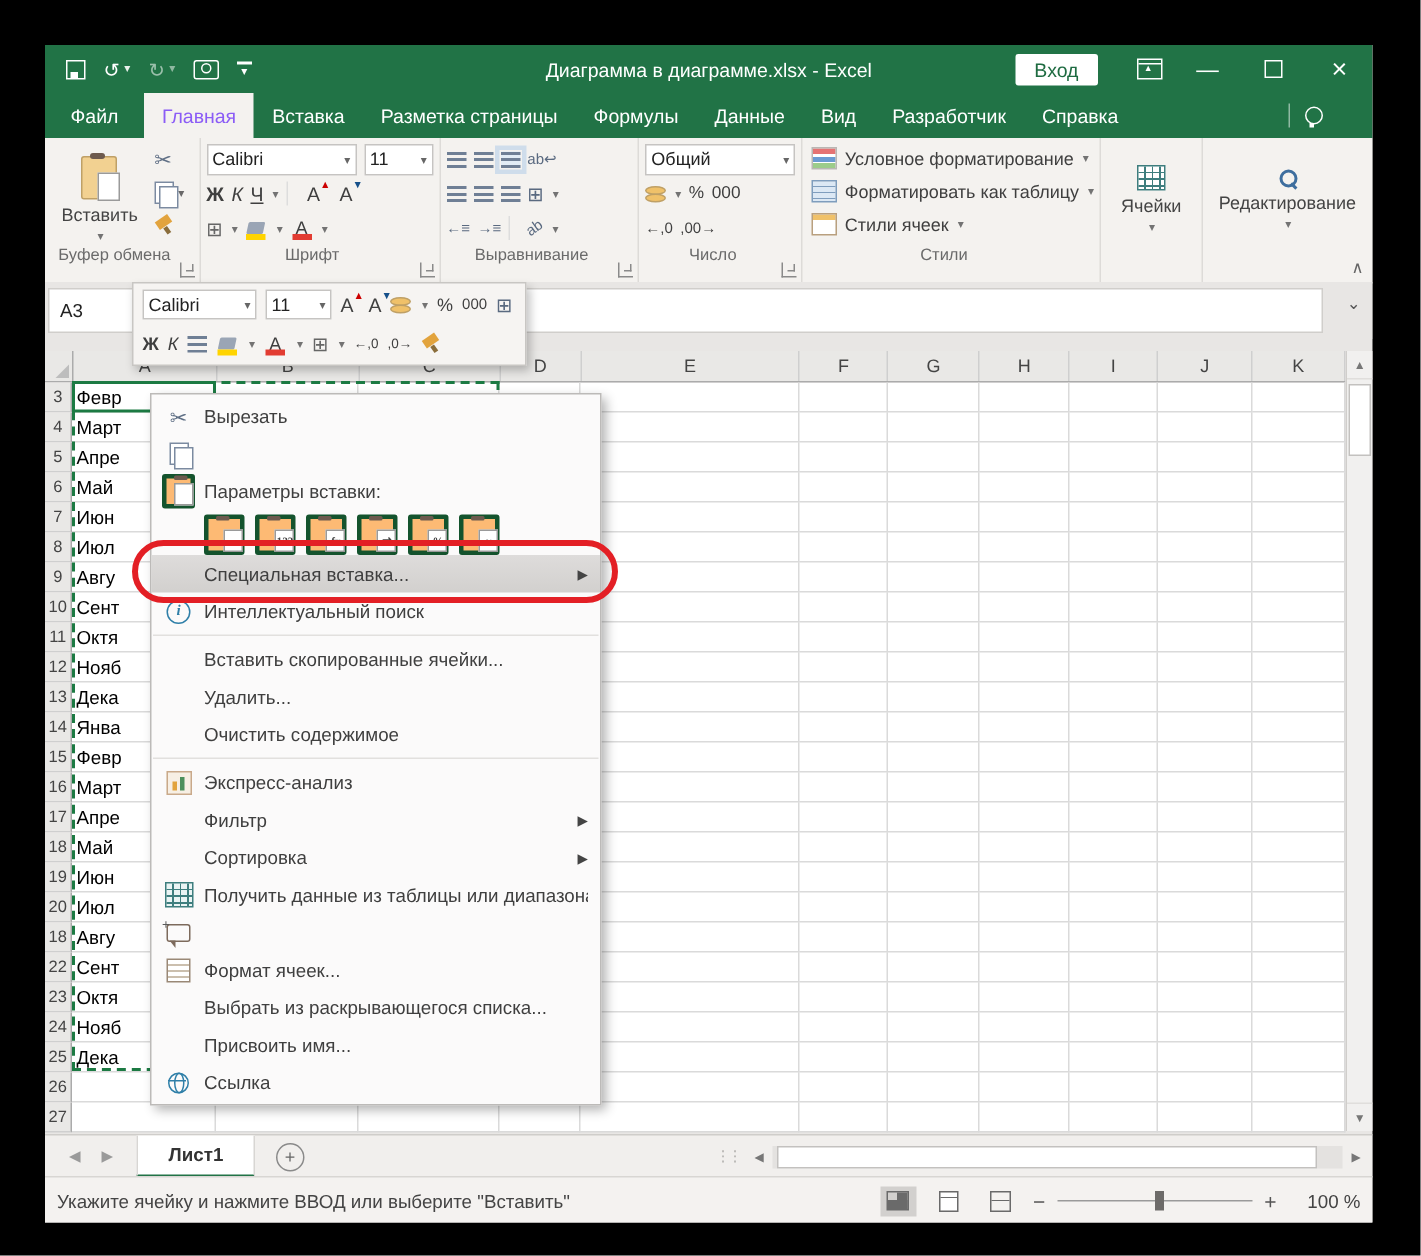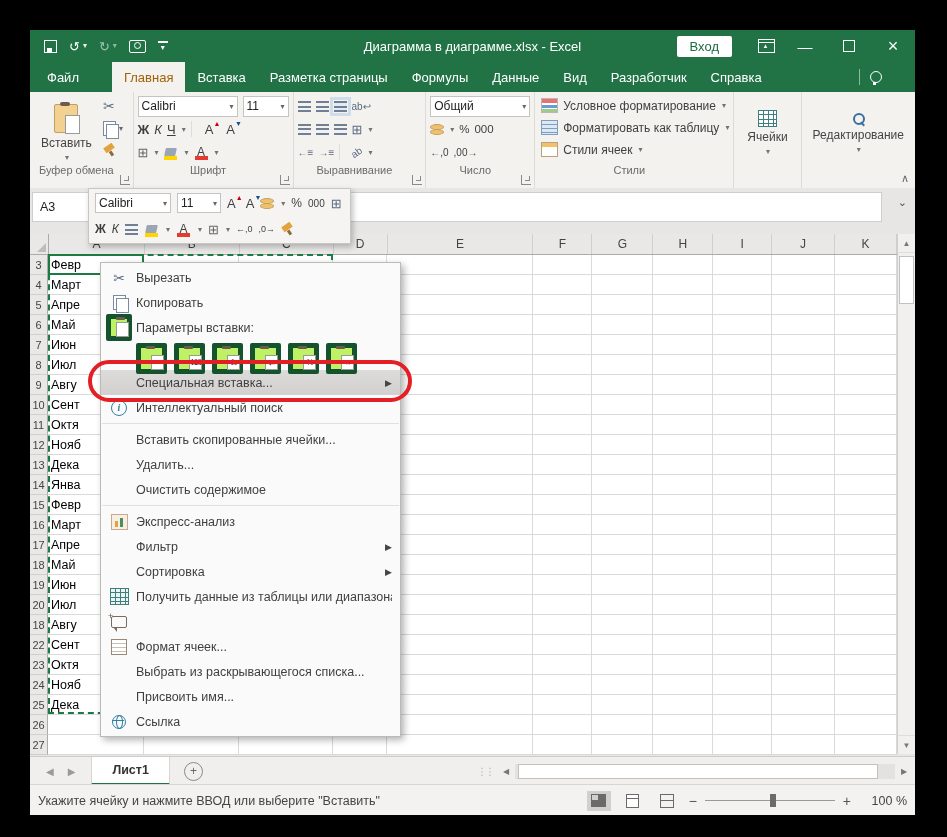--- a/index.html
+++ b/index.html
@@ -23,21 +23,21 @@
   .i-ribopt{width:15px;height:12px;border:1.5px solid #fff;position:relative;margin-right:8px;}
   .i-ribopt::before{content:"";position:absolute;left:0;right:0;top:2px;border-top:1.5px solid #fff;}
   .i-ribopt::after{content:"▲";position:absolute;left:3.5px;top:3px;font-size:6px;color:#fff;}
   .wbtn{width:44px;height:100%;display:flex;align-items:center;justify-content:center;font-size:15px;color:#fff;}
   .i-max{width:10px;height:10px;border:1.5px solid #fff;display:inline-block;}
 
   
   .tabbar{position:absolute;top:32px;left:0;right:0;height:30px;background:#217346;display:flex;align-items:stretch;color:#fff;font-size:13px;}
   .tab{display:flex;align-items:center;padding:0 12px;white-space:nowrap;}
   .tab.file{padding:0 17px;}
-  .tab.active{background:#f4f2ef;color:#a16207;margin-left:16px;}
+  .tab.active{background:#f4f2ef;color:#8b5cf6;}
   .tab-extras{margin-left:auto;display:flex;align-items:center;gap:4px;padding-right:10px;}
   .vdiv{width:1px;height:16px;background:rgba(255,255,255,.5);margin:0 6px;}
   .i-bulb{width:10px;height:10px;border:1.5px solid #fff;border-radius:50%;position:relative;margin-right:5px;}
   .i-bulb::after{content:"";position:absolute;left:2px;top:10px;width:3px;height:3px;background:#fff;}
 
   
   .ribbon{position:absolute;top:62px;left:0;right:0;height:96px;background:#f4f2ef;border-bottom:1px solid #d2d0cd;display:flex;font-size:12px;color:#444;}
   .group{position:relative;border-right:1px solid #dddbd8;padding:3px 4px 17px 4px;display:flex;}
   .group-label{position:absolute;bottom:12px;left:0;right:10px;text-align:center;font-size:11px;color:#6a6a6a;white-space:nowrap;}
   .launcher{position:absolute;bottom:3px;right:3px;width:9px;height:9px;border-left:1px solid #8a8a8a;border-bottom:1px solid #8a8a8a;}
@@ -112,21 +112,21 @@
 
   
   .ctx{position:absolute;left:70px;top:232px;width:301px;background:#fbfafa;border:1px solid #bcbab8;box-shadow:3px 3px 7px rgba(0,0,0,.3);padding:2px 0;z-index:6;box-sizing:border-box;}
   .ctx-item{display:flex;align-items:center;height:25px;padding:0 8px 0 6px;font-size:12.5px;color:#3f3f3f;white-space:nowrap;}
   .ctx-item.hl{background:linear-gradient(#dedcdb,#d2d0ce);}
   .ctx-ico{width:24px;flex:none;display:flex;align-items:center;justify-content:center;}
   .ctx-label{flex:1;padding-left:5px;overflow:hidden;}
   .ctx-arrow{flex:none;font-size:9px;color:#444;}
   .ctx-sep{height:1px;background:#e2e0de;margin:3px 1px;}
   .pasterow{display:flex;gap:7px;padding:3px 6px 5px 35px;height:30px;box-sizing:border-box;}
-  .clip{width:21px;height:21px;background:#bef264;border:5px solid #14532d;border-radius:2px;position:relative;flex:none;font-family:Liberation Serif, serif;}
+  .clip{width:21px;height:21px;background:#fdba74;border:3px solid #14532d;border-radius:2px;position:relative;flex:none;font-family:Liberation Serif, serif;}
   .clip::before{content:"";position:absolute;left:5px;top:-2px;width:9px;height:3px;background:#6d5a4e;border-radius:1px;}
   .clip::after{content:"";position:absolute;right:-2px;bottom:-1px;width:11px;height:13px;background:#fff;border:1px solid #9a9a9a;}
   .clip .sub{position:absolute;right:-2px;bottom:0;width:12px;text-align:center;font-size:7.5px;font-weight:bold;color:#444;z-index:1;line-height:13px;}
   .i-smart{width:14px;height:14px;border:1.5px solid #2f7fa8;border-radius:50%;color:#2f7fa8;font:italic bold 10px "Liberation Serif",serif;display:flex;align-items:center;justify-content:center;}
   .i-qa{width:15px;height:14px;border:1px solid #c9a98a;background:#f7efe4;position:relative;}
   .i-qa::before{content:"";position:absolute;left:3px;bottom:2px;width:3px;height:6px;background:#e2a33d;}
   .i-qa::after{content:"";position:absolute;left:8px;bottom:2px;width:3px;height:9px;background:#4d8f5c;}
   .i-comment{width:14px;height:10px;border:1.5px solid #7d6a5c;border-radius:2px;position:relative;}
   .i-comment::after{content:"";position:absolute;left:1px;bottom:-5px;border-left:4px solid transparent;border-top:5px solid #7d6a5c;}
   .i-comment::before{content:"+";position:absolute;left:-4px;top:-6px;font-size:9px;color:#5a5a5a;}
@@ -846,21 +846,20 @@
       <div class="ctx-item">
         <span class="ctx-ico">
           <span class="i-scissors">✂</span>
         </span>
         <span class="ctx-label">Вырезать</span>
       </div>
       <div class="ctx-item">
         <span class="ctx-ico">
           <span class="i-copy"></span>
         </span>
-        <span class="ctx-label">Копировать</span>
       </div>
       <div class="ctx-item">
         <span class="ctx-ico">
           <span class="clip" style="width: 16px; height: 17px;"></span>
         </span>
         <span class="ctx-label">Параметры вставки:</span>
       </div>
       <div class="pasterow">
         <div class="clip">
           <span class="sub"></span>

